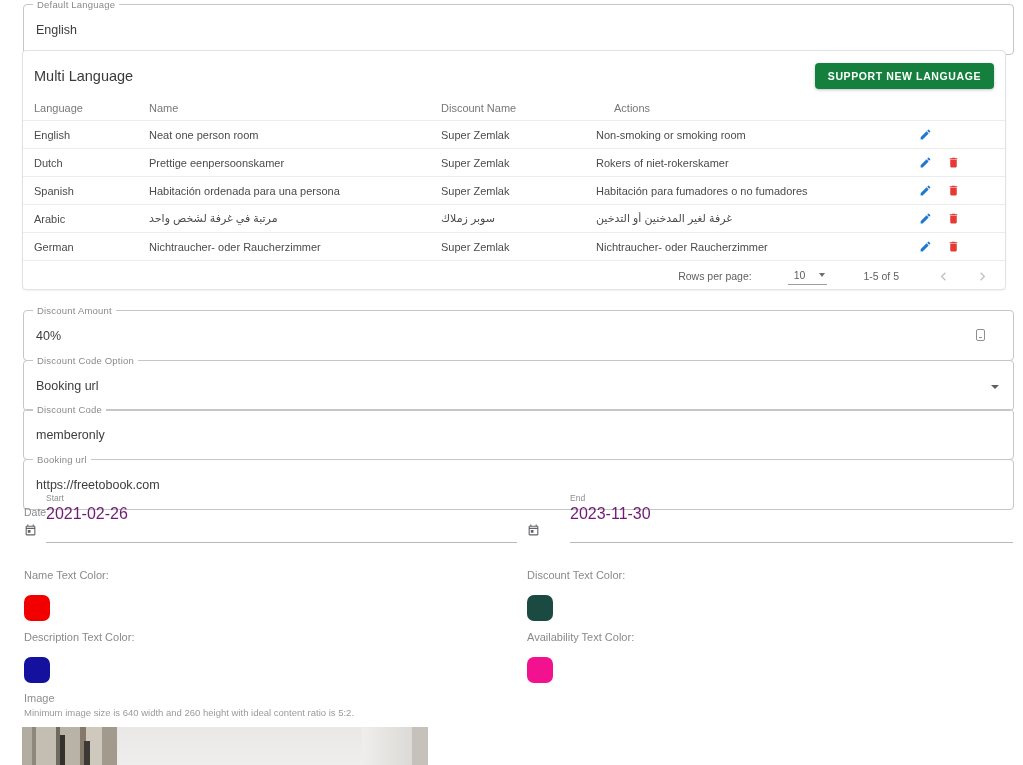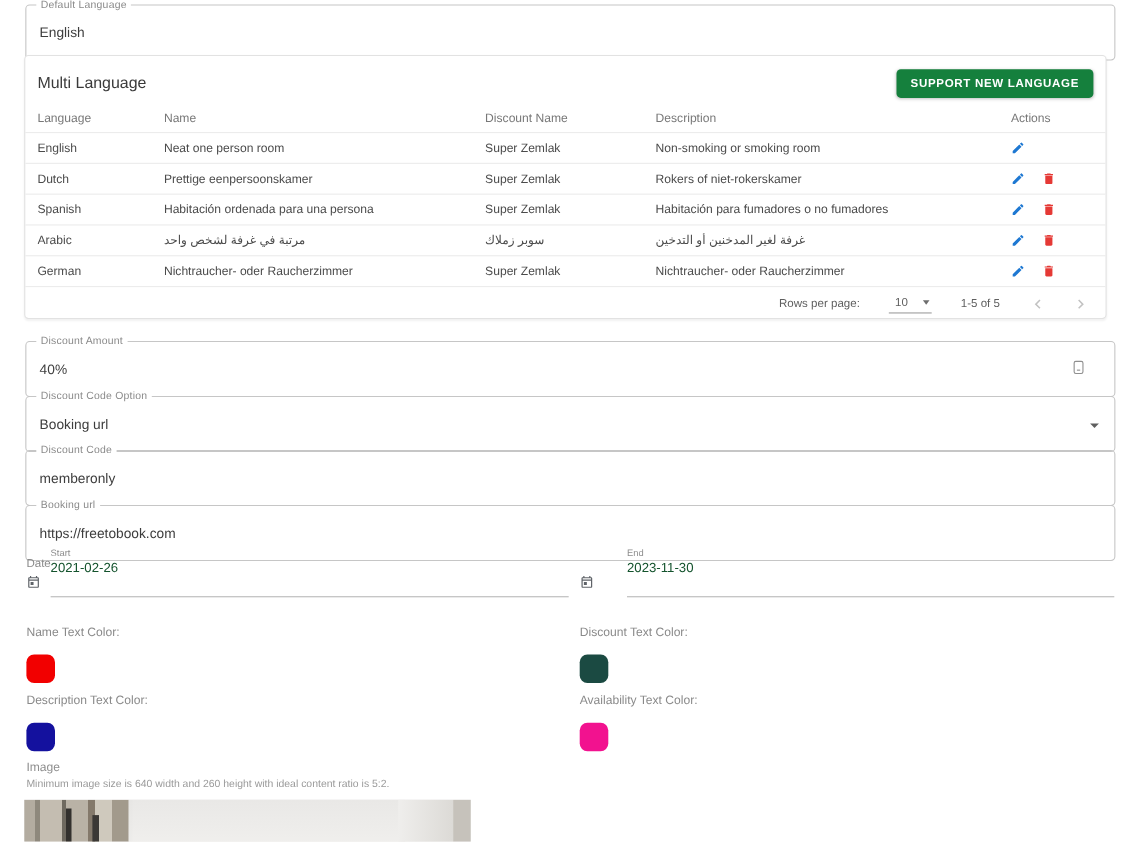--- a/index.html
+++ b/index.html
@@ -64,21 +64,21 @@
   .thead .col-actions { text-align: left; padding-left: 18px; }
   .trow { height: 28px; border-top: 1px solid #ececec; }
   .trow > div { font-size: 11px; color: #4b4b4b; white-space: nowrap; overflow: hidden; }
   .actions-cell { display: flex; gap: 14px; align-items: center; padding-left: 18px; }
   .icon-btn { width: 14px; height: 14px; display: inline-flex; cursor: pointer; background: none; border: none; padding: 0; }
   .icon-btn svg { width: 13px; height: 13px; }
 
   .pagination {
     height: 31px; border-top: 1px solid #ececec;
     display: flex; align-items: center; justify-content: flex-end;
-    gap: 26px; padding-right: 14px; font-size: 10.5px; color: #5f5f5f;
+    gap: 36px; padding-right: 14px; font-size: 10.5px; color: #5f5f5f;
   }
   .rpp-select {
     display: inline-flex; align-items: center; gap: 14px;
     border-bottom: 1px solid #9e9e9e; padding: 2px 2px 3px 6px; cursor: pointer;
   }
   .rpp-caret {
     width: 0; height: 0; border-left: 3.5px solid transparent;
     border-right: 3.5px solid transparent; border-top: 4px solid #6e6e6e;
   }
   .pager { display: flex; gap: 22px; }
@@ -88,21 +88,21 @@
   
   .date-label { position: absolute; left: 24px; top: 506px; font-size: 10.5px; color: #8a8a8a; }
   .date-input {
     position: absolute; top: 515px; height: 28px;
     display: flex; align-items: flex-end; gap: 9px;
   }
   .date-input .cal { padding-bottom: 2px; }
   .date-input .cal svg { width: 13px; height: 14px; }
   .date-stack { flex: 1; border-bottom: 1px solid #b9b9b9; padding-bottom: 19px; }
   .date-small-label { font-size: 8.5px; color: #8d8d8d; margin-bottom: 2px; }
-  .date-value { font-size: 12px; color: #14532d; }
+  .date-value { font-size: 16px; color: #701a75; }
 
   
   .color-group { position: absolute; }
   .color-label { font-size: 11px; color: #8a8a8a; margin-bottom: 14px; }
   .color-swatch { width: 26px; height: 26px; border-radius: 7px; cursor: pointer; }
 
   
   .image-label { position: absolute; left: 24px; top: 692px; font-size: 11px; color: #8f8f8f; }
   .image-hint { position: absolute; left: 24px; top: 707px; font-size: 9.5px; color: #9a9a9a; }
   .image-preview {
@@ -144,21 +144,20 @@
   <div class="card">
     <div class="card-header">
       <div class="card-title">Multi Language</div>
       <button class="support-btn">SUPPORT NEW LANGUAGE</button>
     </div>
 
     <div class="tgrid thead">
       <div>Language</div>
       <div>Name</div>
       <div>Discount Name</div>
-      <div>Description</div>
       <div class="col-actions">Actions</div>
     </div>
 
     <div class="tgrid trow">
       <div>English</div>
       <div>Neat one person room</div>
       <div>Super Zemlak</div>
       <div>Non-smoking or smoking room</div>
       <div class="actions-cell">
         <button class="icon-btn" title="">

